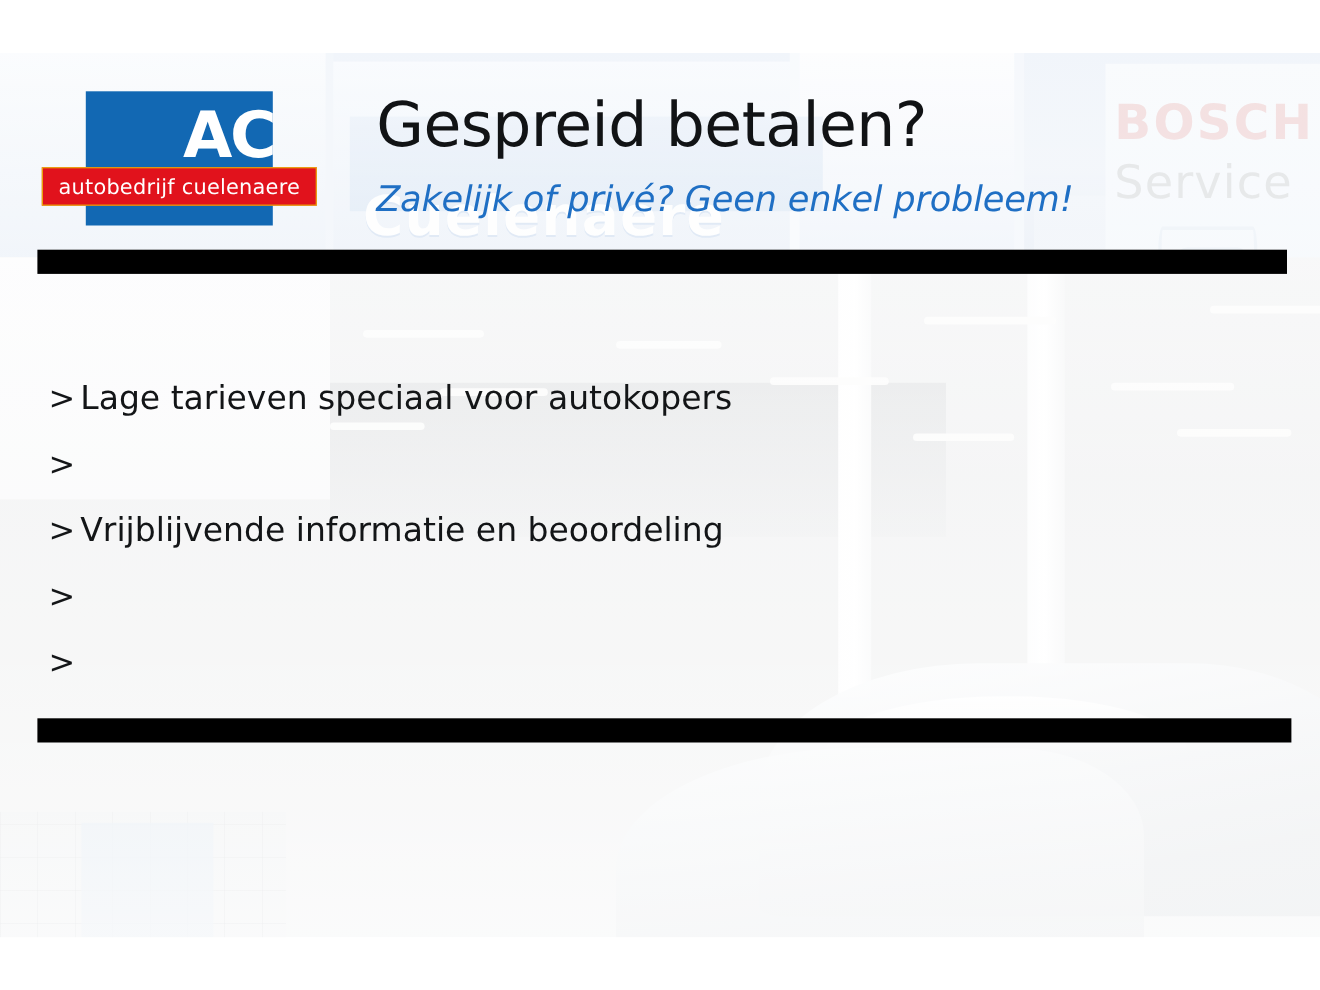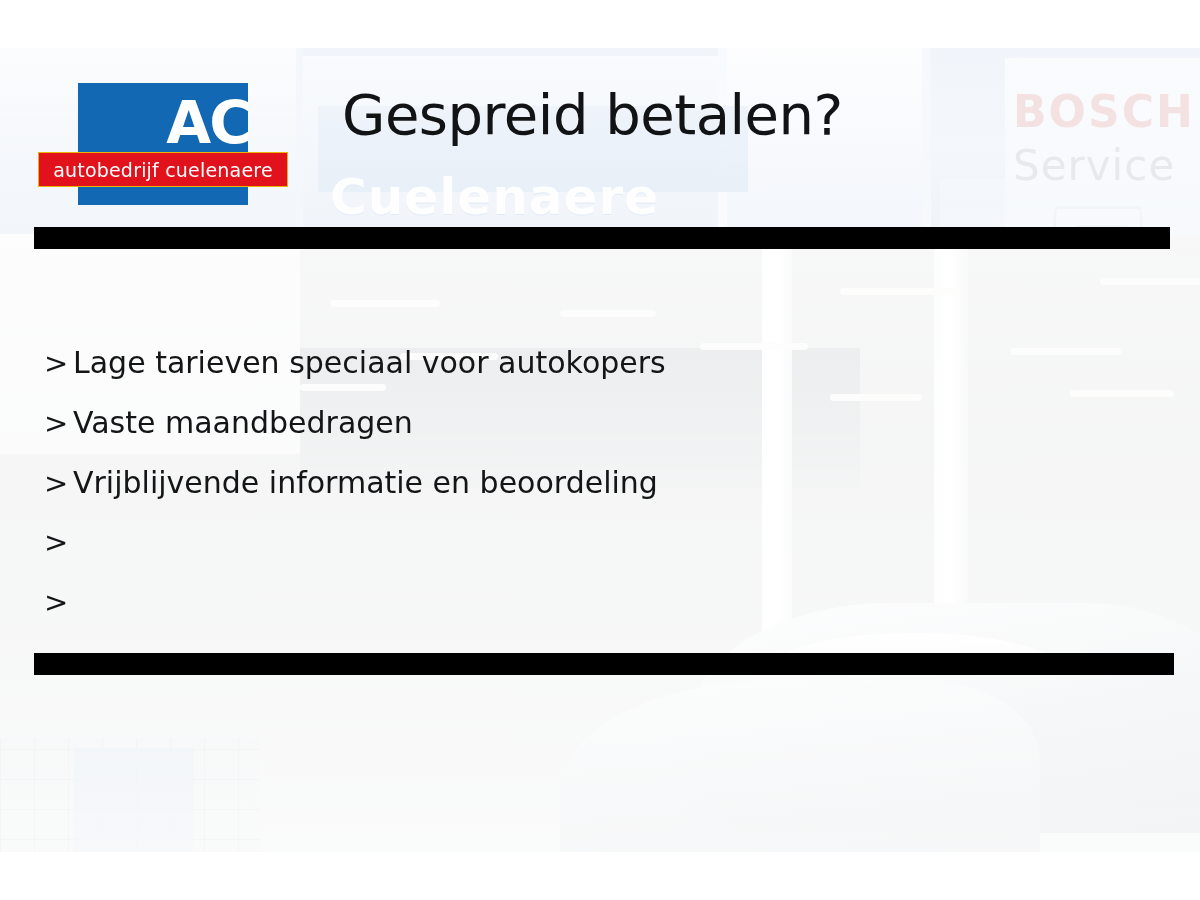--- a/index.html
+++ b/index.html
@@ -298,33 +298,33 @@
   <div class="bottomwhite"></div>
 
   <div class="logo">
     <div class="ac">AC</div>
   </div>
   <div class="logo-banner">
     <span>autobedrijf cuelenaere</span>
   </div>
 
   <div class="headline">Gespreid betalen?</div>
+  <div class="subhead">Zakelijk of privé? Geen enkel probleem!</div>
 
   <div class="bar bar-top"></div>
   <div class="bar bar-bottom"></div>
 
 
   <div class="bullets">
     <div class="bullet">
       <span class="chev">&gt;</span>
       <span>Lage tarieven speciaal voor autokopers</span>
     </div>
     <div class="bullet">
       <span class="chev">&gt;</span>
-      <span>Vaste maandbedragen</span>
     </div>
     <div class="bullet">
       <span class="chev">&gt;</span>
       <span>Vrijblijvende informatie en beoordeling</span>
     </div>
     <div class="bullet">
       <span class="chev">&gt;</span>
     </div>
     <div class="bullet">
       <span class="chev">&gt;</span>

